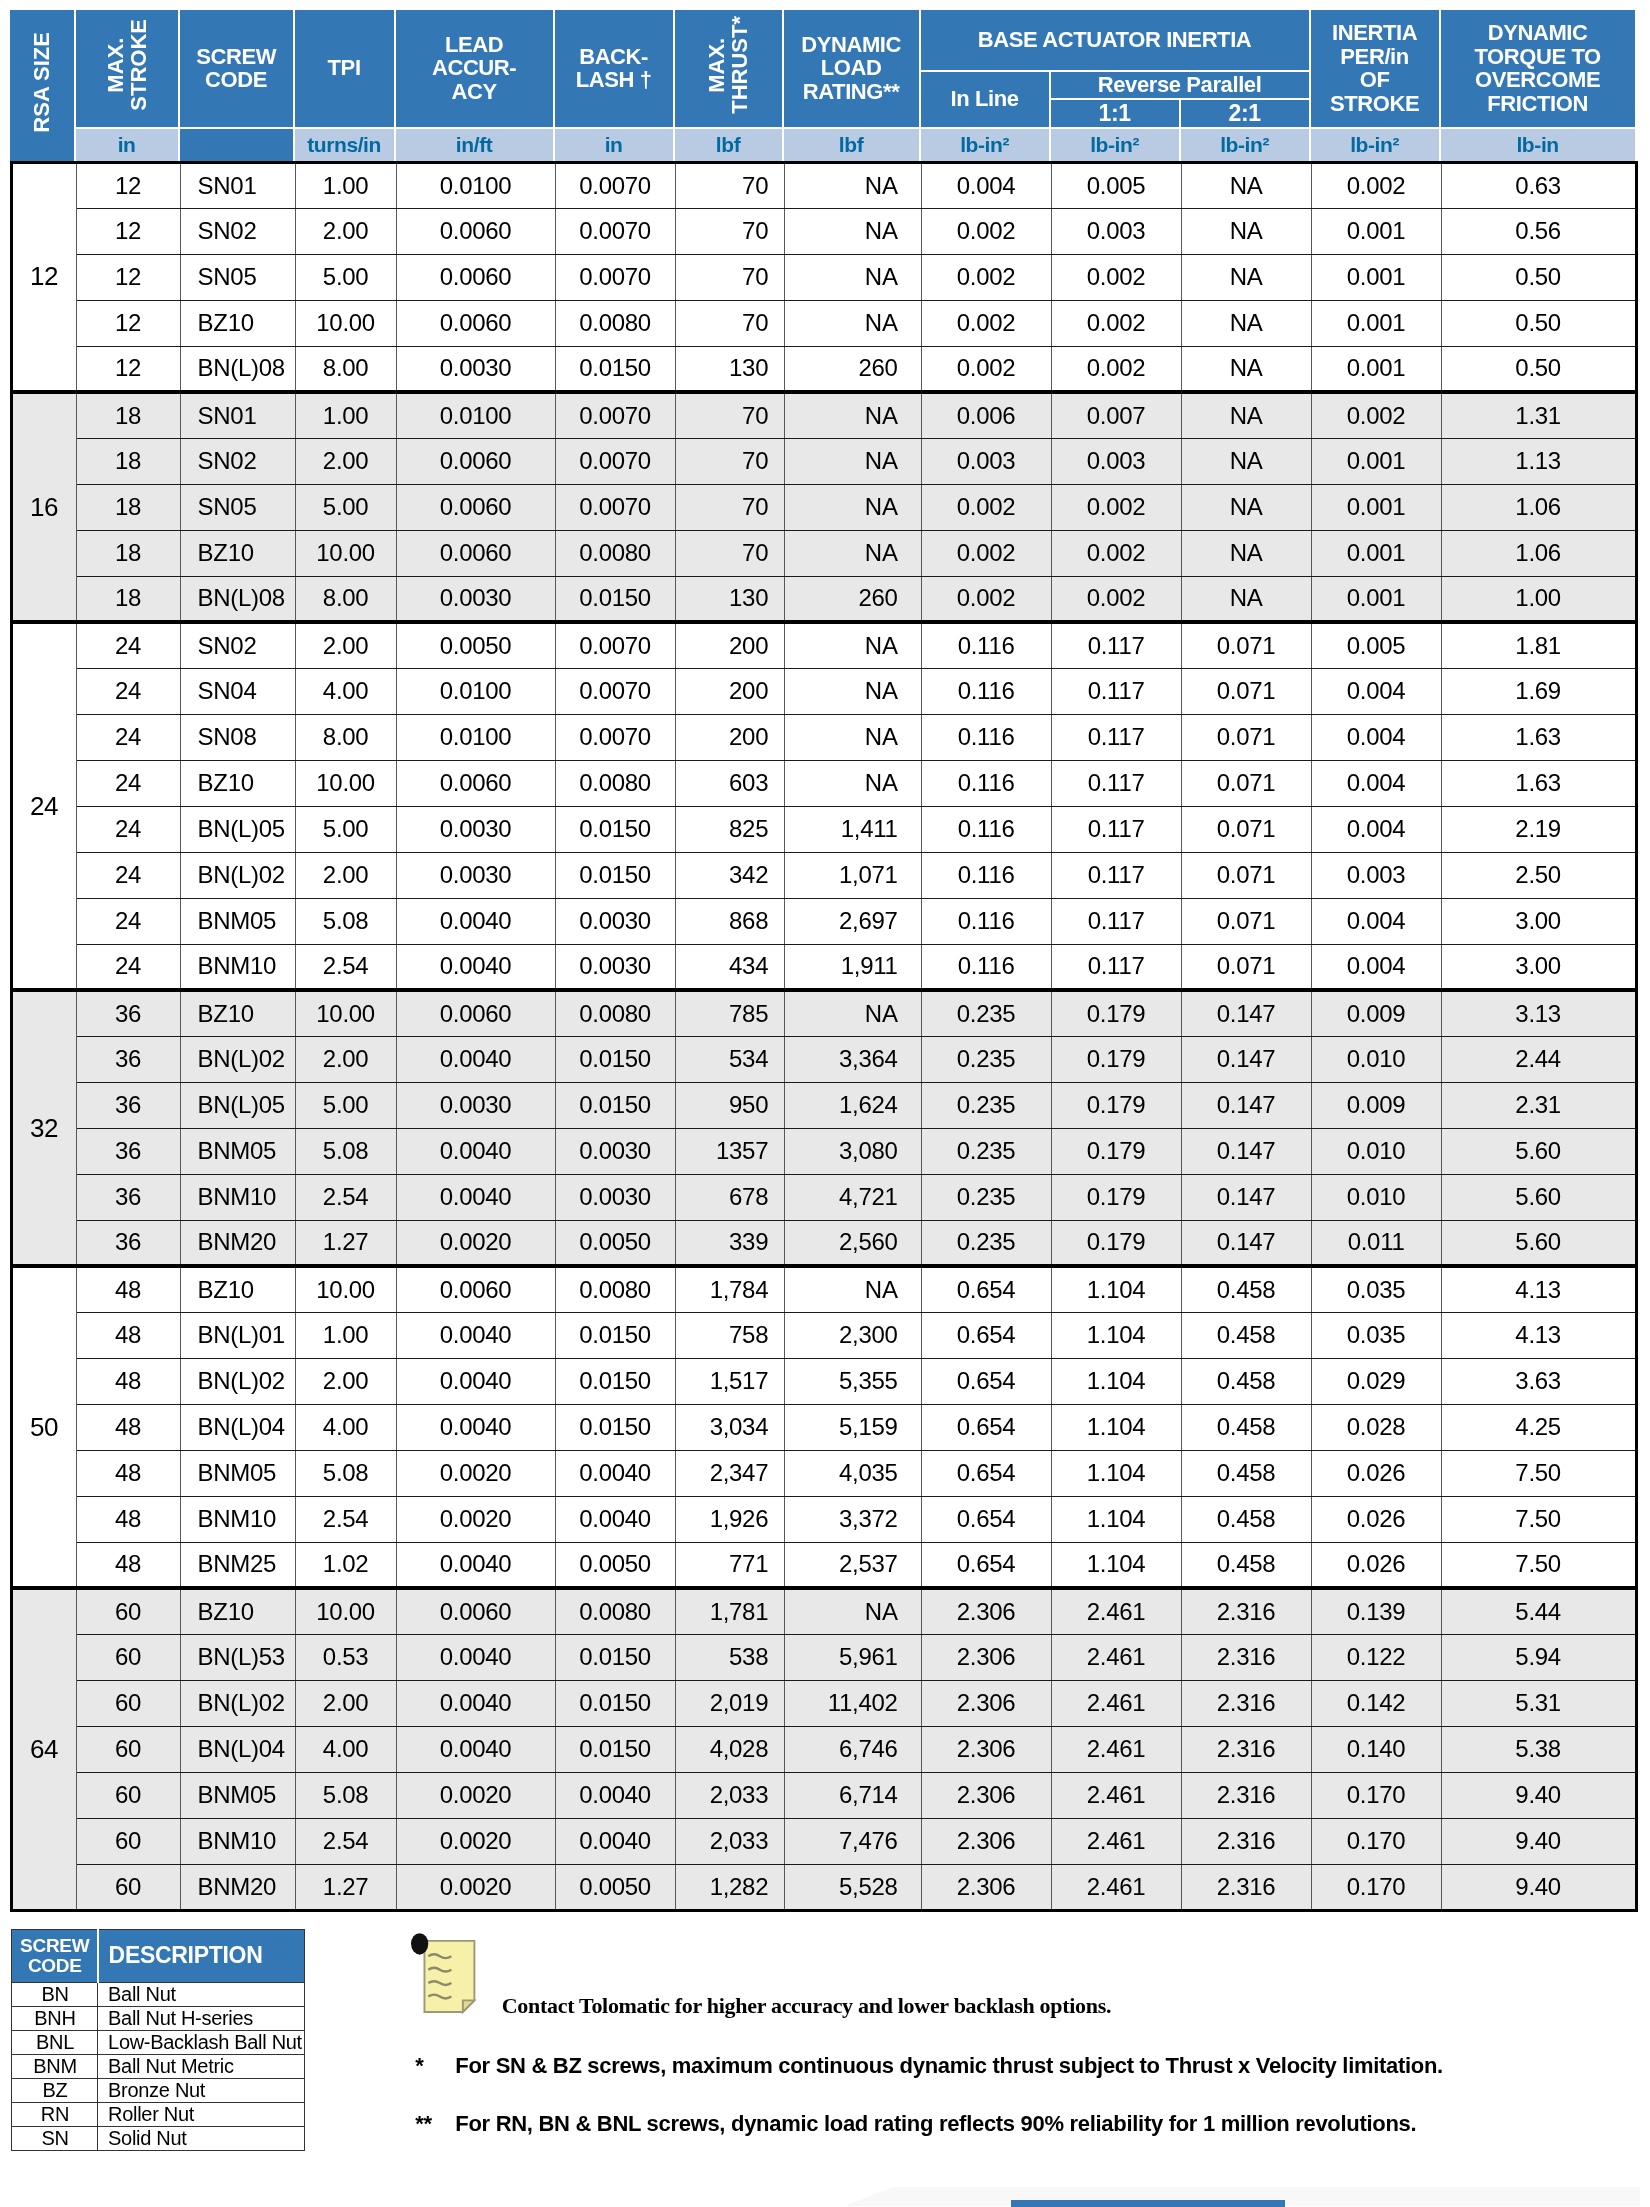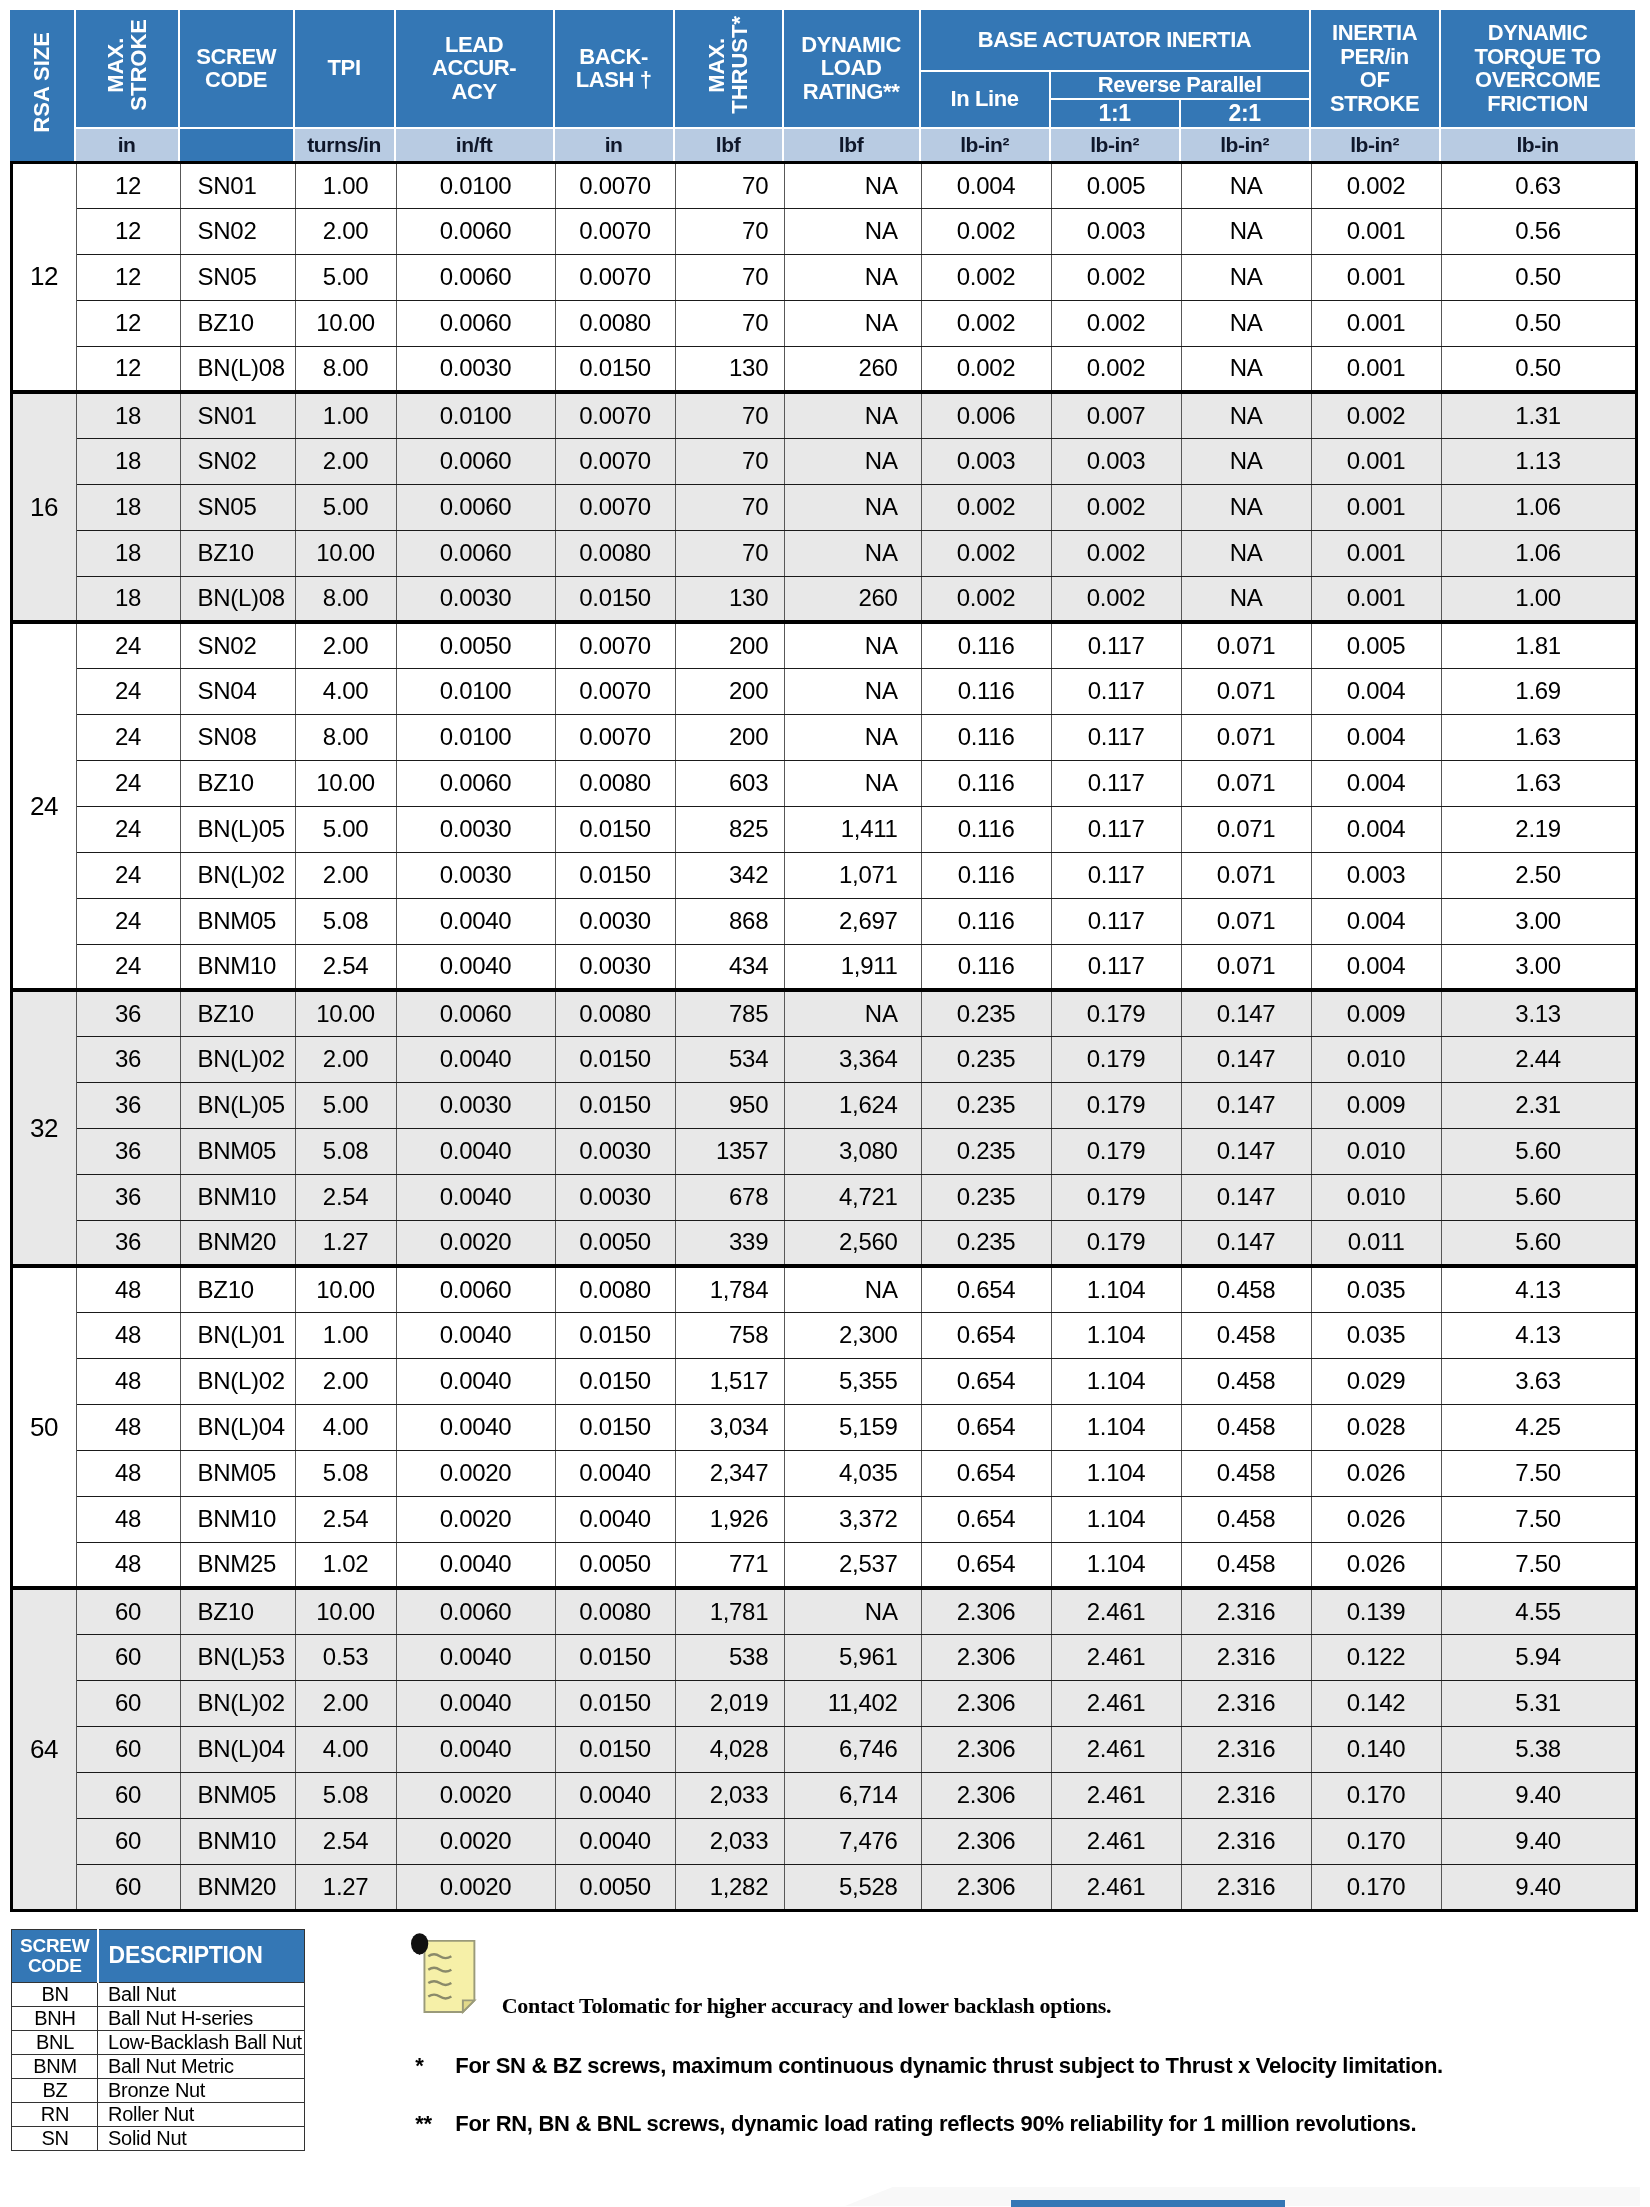--- a/index.html
+++ b/index.html
@@ -23,21 +23,21 @@
   .header-table td.hc { border-left:2.9px solid #fff; }
   .header-table td.rsa { border-left:none; }
   .h1 { height:61px; } .h2 { height:25px; } .h3 { height:29px; } .units-row { height:33px; }
   .ml { white-space:pre-line; line-height:1.07; }
   .vert { writing-mode:vertical-rl; transform:rotate(180deg); white-space:pre-line;
     display:inline-block; line-height:1.05; letter-spacing:0; }
   .bai { border-bottom:2.9px solid #fff; font-size:24px; }
   .rp  { border-bottom:2.9px solid #fff; font-size:23px; }
   .inline-cell { vertical-align:bottom; padding-bottom:2.9px; font-size:23px;margin-top:22px; }
   .h3 td { font-size:23px; }
-  .units-row td { background:#b8cbe2; color:#0f172a; font-size:21px; font-weight:bold;
+  .units-row td { background:#b8cbe2; color:#0369a1; font-size:21px; font-weight:bold;
     border-top:2.9px solid #fff; border-left:2.9px solid #fff; }
   .units-row td.unit-blue { background:#3477b5; }
 
   
   .body-table { border:3.8px solid #000; }
   .body-table tr { height:46px; }
   .body-table td { border:1px solid #585858; border-bottom:1.9px solid #1a1a1a;
     font-size:24px; letter-spacing:-0.3px; text-align:center; padding:0; background:#fff; }
   tr.shade-gray td { background:#e8e8e8; }
   tr.group-start td { border-top:4.8px solid #000; }
@@ -634,21 +634,21 @@
           <td class="col-1">BZ10</td>
           <td class="col-2">10.00</td>
           <td class="col-3">0.0060</td>
           <td class="col-4">0.0080</td>
           <td class="col-5">1,781</td>
           <td class="col-6">NA</td>
           <td class="col-7">2.306</td>
           <td class="col-8">2.461</td>
           <td class="col-9">2.316</td>
           <td class="col-10">0.139</td>
-          <td class="col-11">4.55</td>
+          <td class="col-11">5.44</td>
         </tr>
         <tr class="shade-gray">
           <td class="col-0">60</td>
           <td class="col-1">BN(L)53</td>
           <td class="col-2">0.53</td>
           <td class="col-3">0.0040</td>
           <td class="col-4">0.0150</td>
           <td class="col-5">538</td>
           <td class="col-6">5,961</td>
           <td class="col-7">2.306</td>

